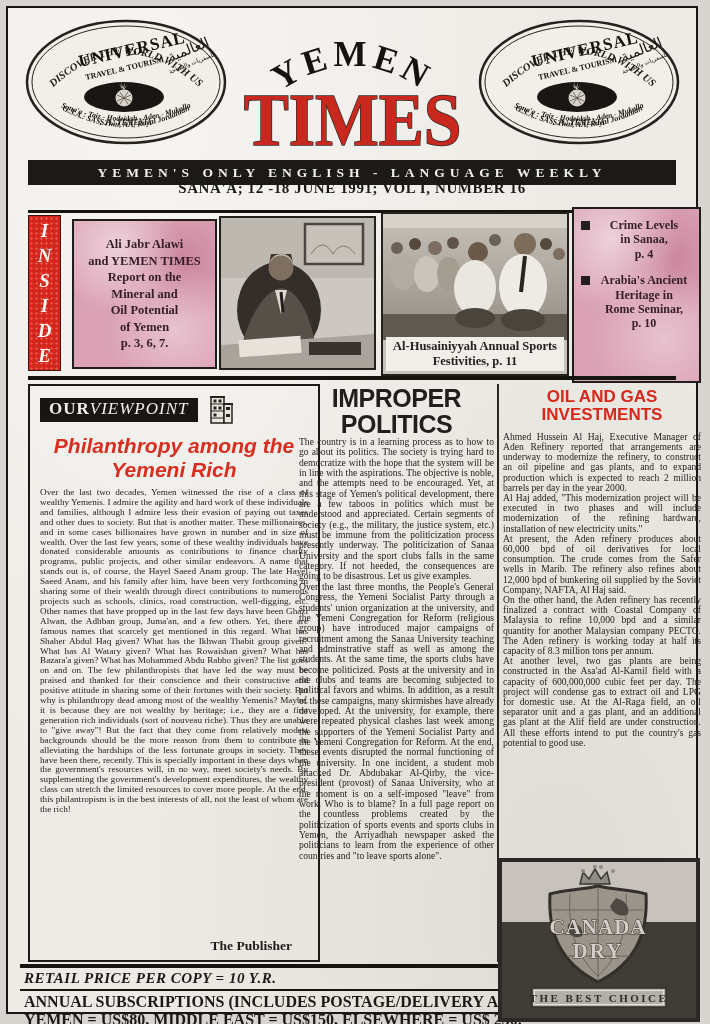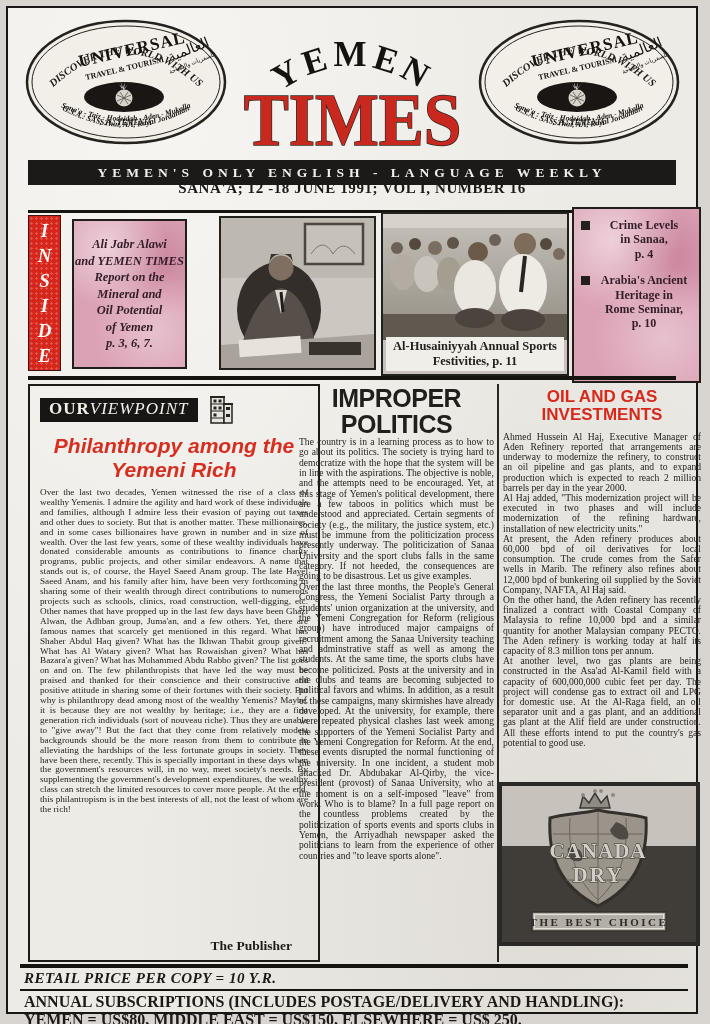--- a/index.html
+++ b/index.html
@@ -33,23 +33,23 @@
     background:radial-gradient(rgba(255,255,255,.22) 1px, transparent 1.4px) 0 0/5px 5px, #d6251b;
     border:1px solid #42120e;display:flex;flex-direction:column;justify-content:space-between;
     align-items:center;padding:5px 0;box-sizing:border-box;}
   .inside-bar span{color:#fdf8f2;font-style:italic;font-weight:bold;font-size:19px;line-height:1;}
   .pinkbox{background:
       radial-gradient(circle at 30% 18%, rgba(255,255,255,.5), transparent 42%),
       radial-gradient(circle at 72% 75%, rgba(255,255,255,.34), transparent 45%),
       radial-gradient(circle at 78% 28%, rgba(160,60,95,.28), transparent 40%),
       #dba2b5;
     border:2px solid #201d1b;box-sizing:border-box;color:#331d29;font-weight:bold;}
-  .pink1{position:absolute;left:64px;top:211px;width:115px;height:150px;
+  .pink1{position:absolute;left:64px;top:211px;width:145px;height:150px;
     display:flex;align-items:center;justify-content:center;text-align:center;
-    font-size:12.5px;line-height:1.32;white-space:pre-line;font-style:italic;}
+    font-size:12.5px;line-height:1.32;white-space:pre-line;}
   .pink2{position:absolute;left:564px;top:199px;width:129px;height:176px;
     padding:9px 5px;font-size:12px;line-height:1.2;}
   .brief{display:flex;margin-bottom:12px;}
   .brief .sq{width:9px;height:9px;background:#231f1d;margin:3px 4px 0 2px;flex:0 0 auto;}
   .brief .bt{flex:1;text-align:center;white-space:pre-line;}
   .photo{position:absolute;border:2px solid #23211e;box-sizing:border-box;background:#c7c3bc;overflow:hidden;}
   .photo1{left:211px;top:208px;width:157px;height:154px;}
   .photo2{left:373px;top:204px;width:188px;height:164px;text-decoration:underline;}
   .caption{position:absolute;left:3px;right:3px;bottom:3px;background:#f0eee8;
     text-align:center;font-weight:bold;font-size:12.5px;line-height:1.15;
@@ -70,21 +70,21 @@
   .col2{position:absolute;left:291px;top:376px;width:195px;height:578px;overflow:hidden;}
   .headline2{color:#211e1b;font-family:"Liberation Sans",sans-serif;font-weight:bold;
     font-size:25px;line-height:1.02;text-align:center;margin:2px 0 0;letter-spacing:-.5px;}
   .col2 .body-text{font-size:9.6px;line-height:10.35px;}
   .vline{position:absolute;left:489px;top:376px;width:2px;height:578px;background:#2a2723;}
   .col3{position:absolute;left:495px;top:376px;width:198px;height:430px;overflow:hidden;}
   .headline3{color:#d8271b;font-family:"Liberation Sans",sans-serif;font-weight:bold;
     font-size:17px;line-height:1.08;text-align:center;margin:4px 0 7px;}
   .col3 .body-text{font-size:9.6px;line-height:10.2px;}
   
-  .ad{position:absolute;left:490px;top:774px;width:200px;height:164px;z-index:5;}
+  .ad{position:absolute;left:490px;top:850px;width:200px;height:164px;z-index:5;}
   
   .rule3{position:absolute;left:12px;top:956px;width:668px;height:4px;background:#15140f;}
   .retail{position:absolute;left:16px;top:962px;font-weight:bold;font-style:italic;
     font-size:15px;letter-spacing:.5px;color:#1c1916;}
   .rule4{position:absolute;left:12px;top:981px;width:668px;height:2px;background:#15140f;}
   .subs{position:absolute;left:16px;top:985px;width:650px;font-weight:bold;font-size:16px;color:#1c1916;}
   svg text{font-family:"Liberation Serif",serif;}
 </style>
 </head>
 <body>

